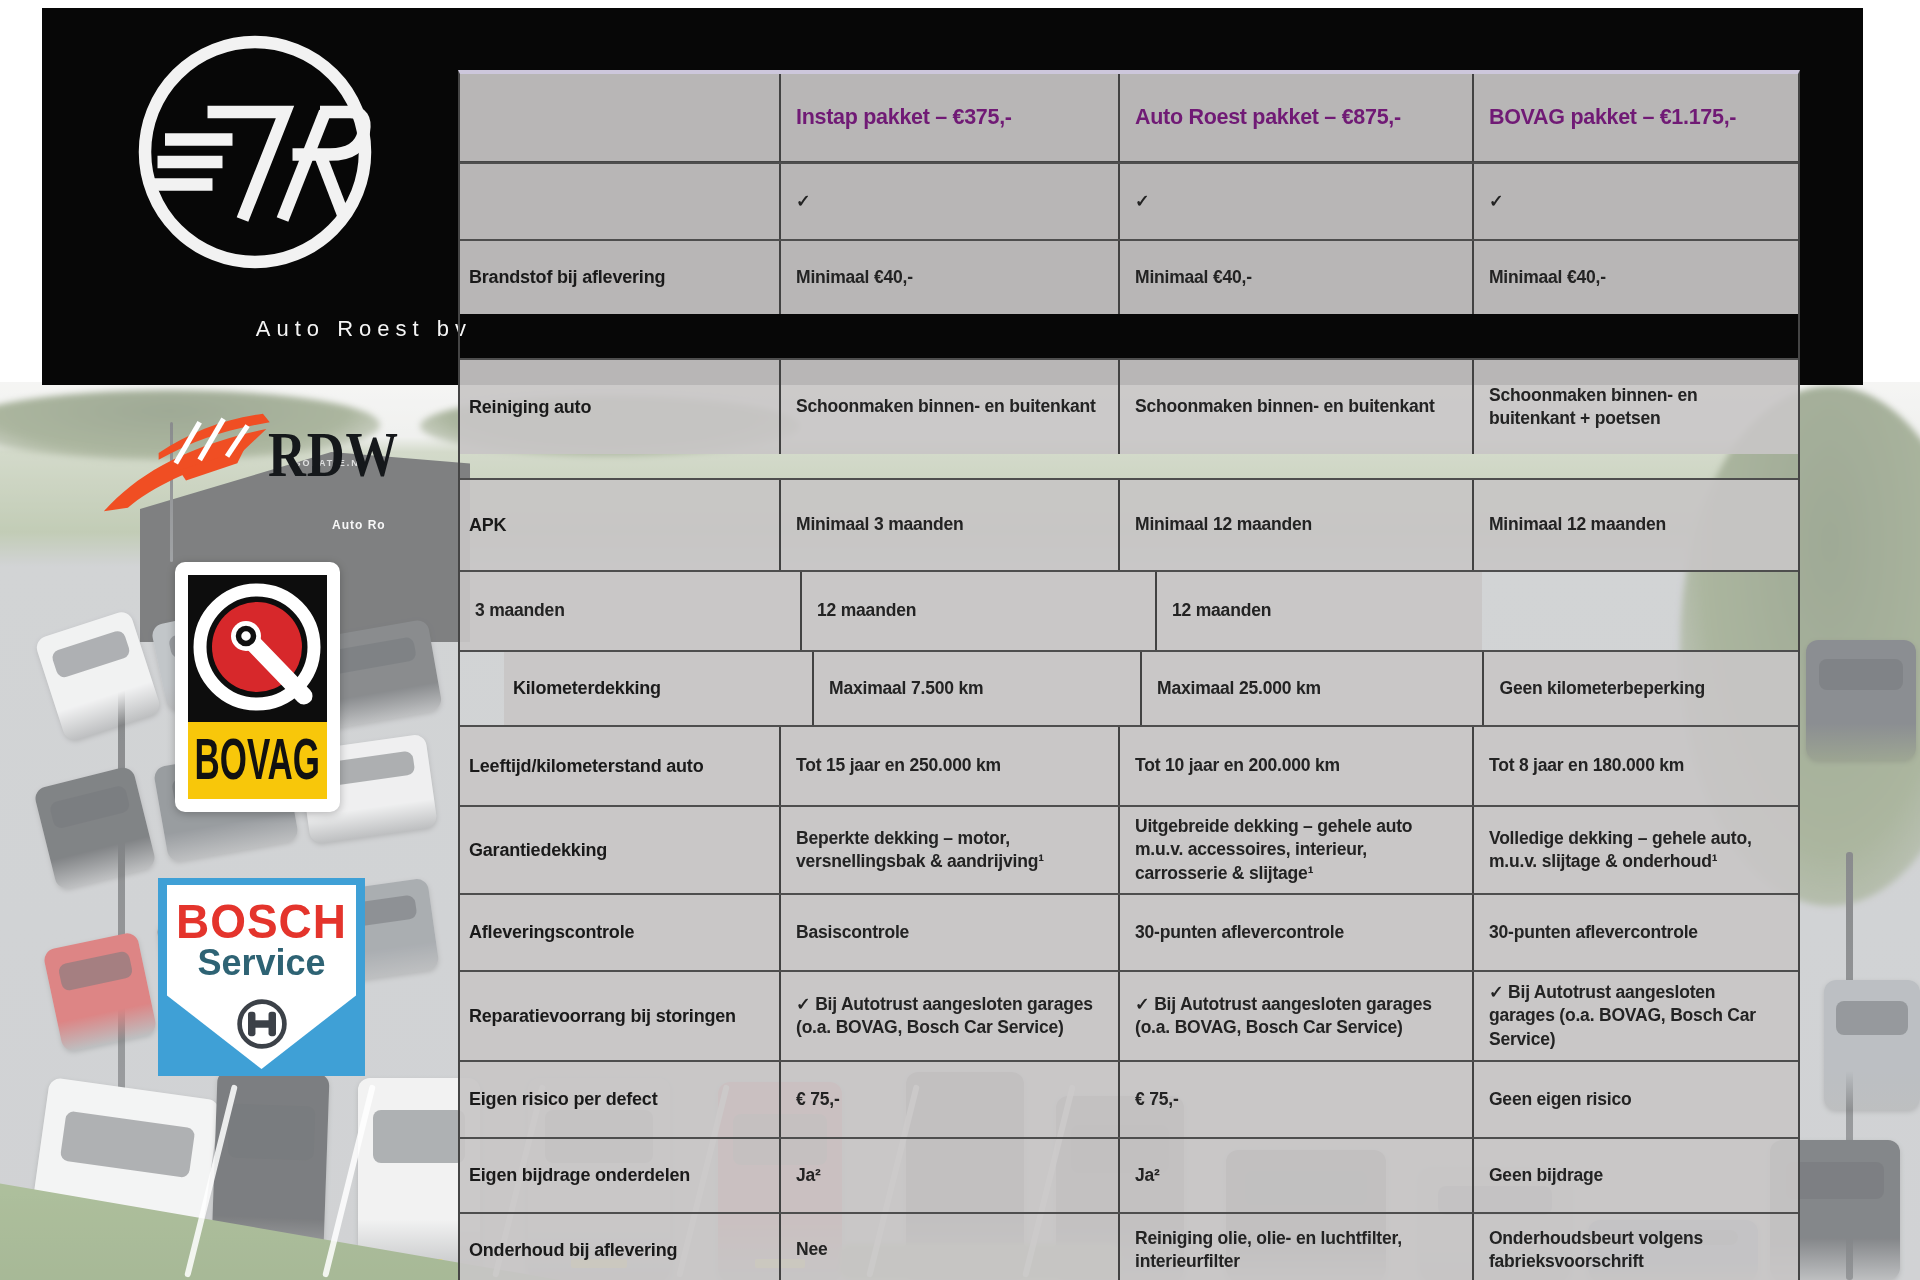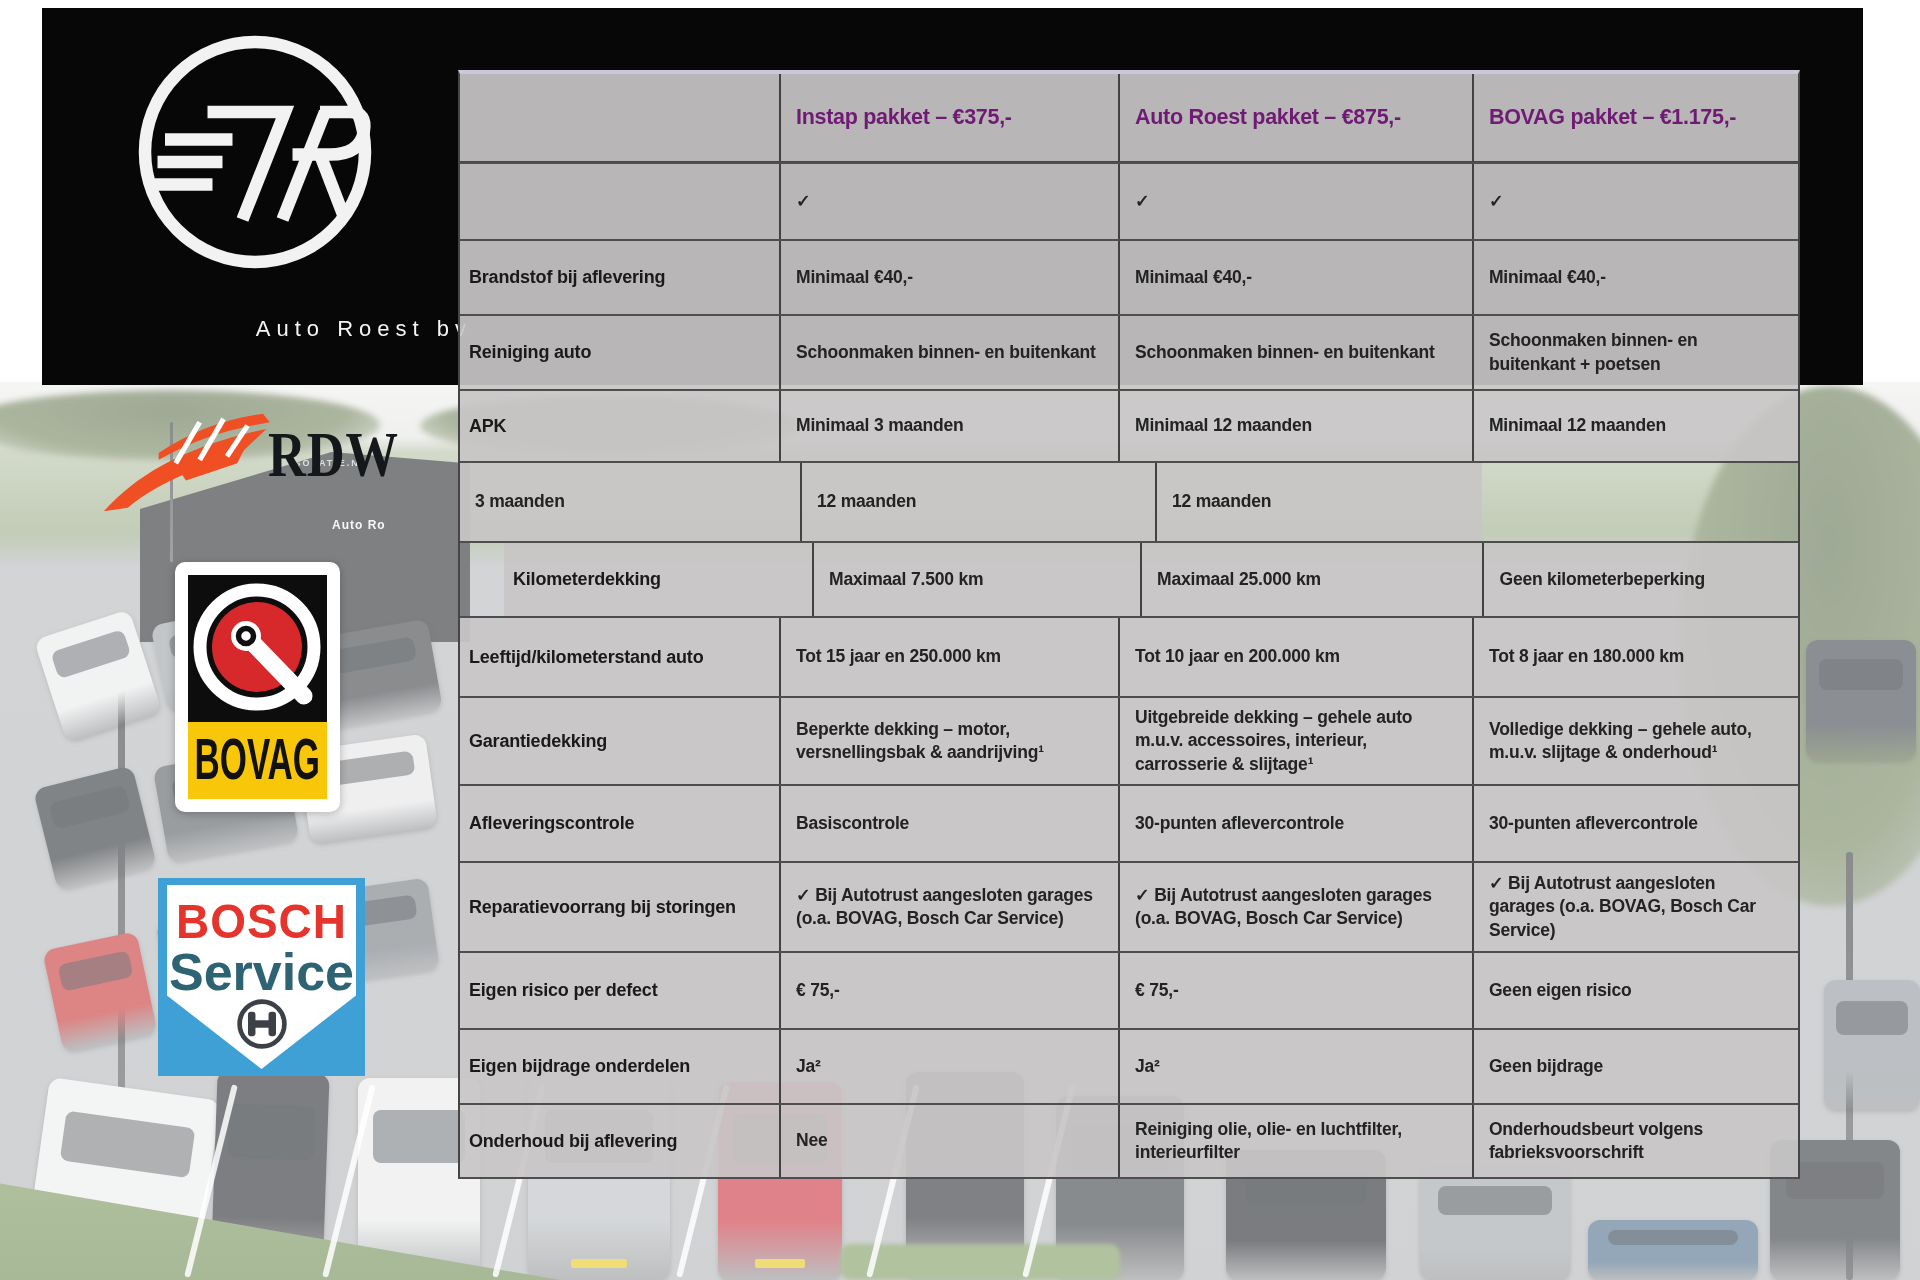--- a/index.html
+++ b/index.html
@@ -41,21 +41,21 @@
          box-shadow:0 2px 8px rgba(0,0,0,.25);}
   .bovag-top{position:absolute;left:13px;top:13px;width:139px;height:147px;background:#0d0d0d;}
   .bovag-band{position:absolute;left:13px;top:160px;width:139px;height:77px;background:#f8c70a;
               display:flex;align-items:center;justify-content:center;}
   .bovag-band span{font-size:38px;font-weight:700;color:#111;transform:scale(.92,1.5);letter-spacing:0px;}
   .bosch{position:absolute;left:158px;top:878px;width:207px;height:198px;background:#3fa0d6;overflow:hidden;}
   .bosch-shield{position:absolute;left:9px;top:7px;width:189px;height:184px;background:#ffffff;
                 clip-path:polygon(0 0,100% 0,100% 60%,50% 100%,0 60%);}
   .bosch-word{position:absolute;width:100%;text-align:center;font-weight:700;}
   .bosch-b{top:16px;font-size:46px;color:#e4342c;letter-spacing:1px;transform:scaleY(1.05);}
-  .bosch-s{top:64px;font-size:52px;color:#2e6374;letter-spacing:0px;}
+  .bosch-s{top:64px;font-size:36px;color:#2e6374;letter-spacing:0px;}
   .bosch-mark{position:absolute;left:76px;top:118px;width:56px;height:56px;}
 
   
   .pkg-table{position:absolute;left:458px;top:70px;width:1342px;border-top:4px solid #cdc7dc;
              border-left:2px solid #454545;border-right:2px solid #454545;border-bottom:2px solid #4e4e4e;
              box-sizing:border-box;}
   .t-row{display:flex;width:100%;box-sizing:border-box;}
   .t-row + .t-row{border-top:2px solid #4e4e4e;}
   .t-row.header{border-bottom:1px solid #464646;}
   .t-cell{box-sizing:border-box;background:rgba(200,198,197,.92);display:flex;align-items:center;
@@ -263,145 +263,145 @@
         <div class="t-cell c1 val">
           <span>Minimaal €40,-</span>
         </div>
         <div class="t-cell c2 val">
           <span>Minimaal €40,-</span>
         </div>
         <div class="t-cell c3 val">
           <span>Minimaal €40,-</span>
         </div>
       </div>
+      <div class="t-row" style="height: 96px; margin-top: 44px;">
+        <div class="t-cell c0">
+          <span>Reiniging auto</span>
+        </div>
+        <div class="t-cell c1 val">
+          <span>Schoonmaken binnen- en buitenkant</span>
+        </div>
+        <div class="t-cell c2 val">
+          <span>Schoonmaken binnen- en buitenkant</span>
+        </div>
+        <div class="t-cell c3 val">
+          <span>Schoonmaken binnen- en buitenkant + poetsen</span>
+        </div>
+      </div>
+      <div class="t-row" style="height: 92px; margin-top: 24px;">
+        <div class="t-cell c0">
+          <span>APK</span>
+        </div>
+        <div class="t-cell c1 val">
+          <span>Minimaal 3 maanden</span>
+        </div>
+        <div class="t-cell c2 val">
+          <span>Minimaal 12 maanden</span>
+        </div>
+        <div class="t-cell c3 val">
+          <span>Minimaal 12 maanden</span>
+        </div>
+      </div>
+      <div class="t-row" style="height: 80px;">
+        <div class="t-cell c1 val">
+          <span>3 maanden</span>
+        </div>
+        <div class="t-cell c2 val">
+          <span>12 maanden</span>
+        </div>
+        <div class="t-cell c3 val">
+          <span>12 maanden</span>
+        </div>
+      </div>
+      <div class="t-row" style="height: 75px; padding-left: 44px;">
+        <div class="t-cell c0">
+          <span>Kilometerdekking</span>
+        </div>
+        <div class="t-cell c1 val">
+          <span>Maximaal 7.500 km</span>
+        </div>
+        <div class="t-cell c2 val">
+          <span>Maximaal 25.000 km</span>
+        </div>
+        <div class="t-cell c3 val">
+          <span>Geen kilometerbeperking</span>
+        </div>
+      </div>
+      <div class="t-row" style="height: 80px;">
+        <div class="t-cell c0">
+          <span>Leeftijd/kilometerstand auto</span>
+        </div>
+        <div class="t-cell c1 val">
+          <span>Tot 15 jaar en 250.000 km</span>
+        </div>
+        <div class="t-cell c2 val">
+          <span>Tot 10 jaar en 200.000 km</span>
+        </div>
+        <div class="t-cell c3 val">
+          <span>Tot 8 jaar en 180.000 km</span>
+        </div>
+      </div>
+      <div class="t-row" style="height: 88px;">
+        <div class="t-cell c0">
+          <span>Garantiedekking</span>
+        </div>
+        <div class="t-cell c1 val">
+          <span>Beperkte dekking – motor, versnellingsbak &amp; aandrijving¹</span>
+        </div>
+        <div class="t-cell c2 val">
+          <span>Uitgebreide dekking – gehele auto m.u.v. accessoires, interieur, carrosserie &amp; slijtage¹</span>
+        </div>
+        <div class="t-cell c3 val">
+          <span>Volledige dekking – gehele auto, m.u.v. slijtage &amp; onderhoud¹</span>
+        </div>
+      </div>
+      <div class="t-row" style="height: 77px;">
+        <div class="t-cell c0">
+          <span>Afleveringscontrole</span>
+        </div>
+        <div class="t-cell c1 val">
+          <span>Basiscontrole</span>
+        </div>
+        <div class="t-cell c2 val">
+          <span>30-punten aflevercontrole</span>
+        </div>
+        <div class="t-cell c3 val">
+          <span>30-punten aflevercontrole</span>
+        </div>
+      </div>
+      <div class="t-row" style="height: 90px;">
+        <div class="t-cell c0">
+          <span>Reparatievoorrang bij storingen</span>
+        </div>
+        <div class="t-cell c1 val">
+          <span>✓ Bij Autotrust aangesloten garages (o.a. BOVAG, Bosch Car Service)</span>
+        </div>
+        <div class="t-cell c2 val">
+          <span>✓ Bij Autotrust aangesloten garages (o.a. BOVAG, Bosch Car Service)</span>
+        </div>
+        <div class="t-cell c3 val">
+          <span>✓ Bij Autotrust aangesloten garages (o.a. BOVAG, Bosch Car Service)</span>
+        </div>
+      </div>
+      <div class="t-row" style="height: 77px;">
+        <div class="t-cell c0">
+          <span>Eigen risico per defect</span>
+        </div>
+        <div class="t-cell c1 val">
+          <span>€ 75,-</span>
+        </div>
+        <div class="t-cell c2 val">
+          <span>€ 75,-</span>
+        </div>
+        <div class="t-cell c3 val">
+          <span>Geen eigen risico</span>
+        </div>
+      </div>
       <div class="t-row" style="height: 75px;">
         <div class="t-cell c0">
-          <span>Reiniging auto</span>
-        </div>
-        <div class="t-cell c1 val">
-          <span>Schoonmaken binnen- en buitenkant</span>
-        </div>
-        <div class="t-cell c2 val">
-          <span>Schoonmaken binnen- en buitenkant</span>
-        </div>
-        <div class="t-cell c3 val">
-          <span>Schoonmaken binnen- en buitenkant + poetsen</span>
-        </div>
-      </div>
-      <div class="t-row" style="height: 72px;">
-        <div class="t-cell c0">
-          <span>APK</span>
-        </div>
-        <div class="t-cell c1 val">
-          <span>Minimaal 3 maanden</span>
-        </div>
-        <div class="t-cell c2 val">
-          <span>Minimaal 12 maanden</span>
-        </div>
-        <div class="t-cell c3 val">
-          <span>Minimaal 12 maanden</span>
-        </div>
-      </div>
-      <div class="t-row" style="height: 80px;">
-        <div class="t-cell c1 val">
-          <span>3 maanden</span>
-        </div>
-        <div class="t-cell c2 val">
-          <span>12 maanden</span>
-        </div>
-        <div class="t-cell c3 val">
-          <span>12 maanden</span>
-        </div>
-      </div>
-      <div class="t-row" style="height: 75px; padding-left: 44px;">
-        <div class="t-cell c0">
-          <span>Kilometerdekking</span>
-        </div>
-        <div class="t-cell c1 val">
-          <span>Maximaal 7.500 km</span>
-        </div>
-        <div class="t-cell c2 val">
-          <span>Maximaal 25.000 km</span>
-        </div>
-        <div class="t-cell c3 val">
-          <span>Geen kilometerbeperking</span>
-        </div>
-      </div>
-      <div class="t-row" style="height: 80px;">
-        <div class="t-cell c0">
-          <span>Leeftijd/kilometerstand auto</span>
-        </div>
-        <div class="t-cell c1 val">
-          <span>Tot 15 jaar en 250.000 km</span>
-        </div>
-        <div class="t-cell c2 val">
-          <span>Tot 10 jaar en 200.000 km</span>
-        </div>
-        <div class="t-cell c3 val">
-          <span>Tot 8 jaar en 180.000 km</span>
-        </div>
-      </div>
-      <div class="t-row" style="height: 88px;">
-        <div class="t-cell c0">
-          <span>Garantiedekking</span>
-        </div>
-        <div class="t-cell c1 val">
-          <span>Beperkte dekking – motor, versnellingsbak &amp; aandrijving¹</span>
-        </div>
-        <div class="t-cell c2 val">
-          <span>Uitgebreide dekking – gehele auto m.u.v. accessoires, interieur, carrosserie &amp; slijtage¹</span>
-        </div>
-        <div class="t-cell c3 val">
-          <span>Volledige dekking – gehele auto, m.u.v. slijtage &amp; onderhoud¹</span>
-        </div>
-      </div>
-      <div class="t-row" style="height: 77px;">
-        <div class="t-cell c0">
-          <span>Afleveringscontrole</span>
-        </div>
-        <div class="t-cell c1 val">
-          <span>Basiscontrole</span>
-        </div>
-        <div class="t-cell c2 val">
-          <span>30-punten aflevercontrole</span>
-        </div>
-        <div class="t-cell c3 val">
-          <span>30-punten aflevercontrole</span>
-        </div>
-      </div>
-      <div class="t-row" style="height: 90px;">
-        <div class="t-cell c0">
-          <span>Reparatievoorrang bij storingen</span>
-        </div>
-        <div class="t-cell c1 val">
-          <span>✓ Bij Autotrust aangesloten garages (o.a. BOVAG, Bosch Car Service)</span>
-        </div>
-        <div class="t-cell c2 val">
-          <span>✓ Bij Autotrust aangesloten garages (o.a. BOVAG, Bosch Car Service)</span>
-        </div>
-        <div class="t-cell c3 val">
-          <span>✓ Bij Autotrust aangesloten garages (o.a. BOVAG, Bosch Car Service)</span>
-        </div>
-      </div>
-      <div class="t-row" style="height: 77px;">
-        <div class="t-cell c0">
-          <span>Eigen risico per defect</span>
-        </div>
-        <div class="t-cell c1 val">
-          <span>€ 75,-</span>
-        </div>
-        <div class="t-cell c2 val">
-          <span>€ 75,-</span>
-        </div>
-        <div class="t-cell c3 val">
-          <span>Geen eigen risico</span>
-        </div>
-      </div>
-      <div class="t-row" style="height: 75px;">
-        <div class="t-cell c0">
           <span>Eigen bijdrage onderdelen</span>
         </div>
         <div class="t-cell c1 val">
           <span>Ja²</span>
         </div>
         <div class="t-cell c2 val">
           <span>Ja²</span>
         </div>
         <div class="t-cell c3 val">
           <span>Geen bijdrage</span>

